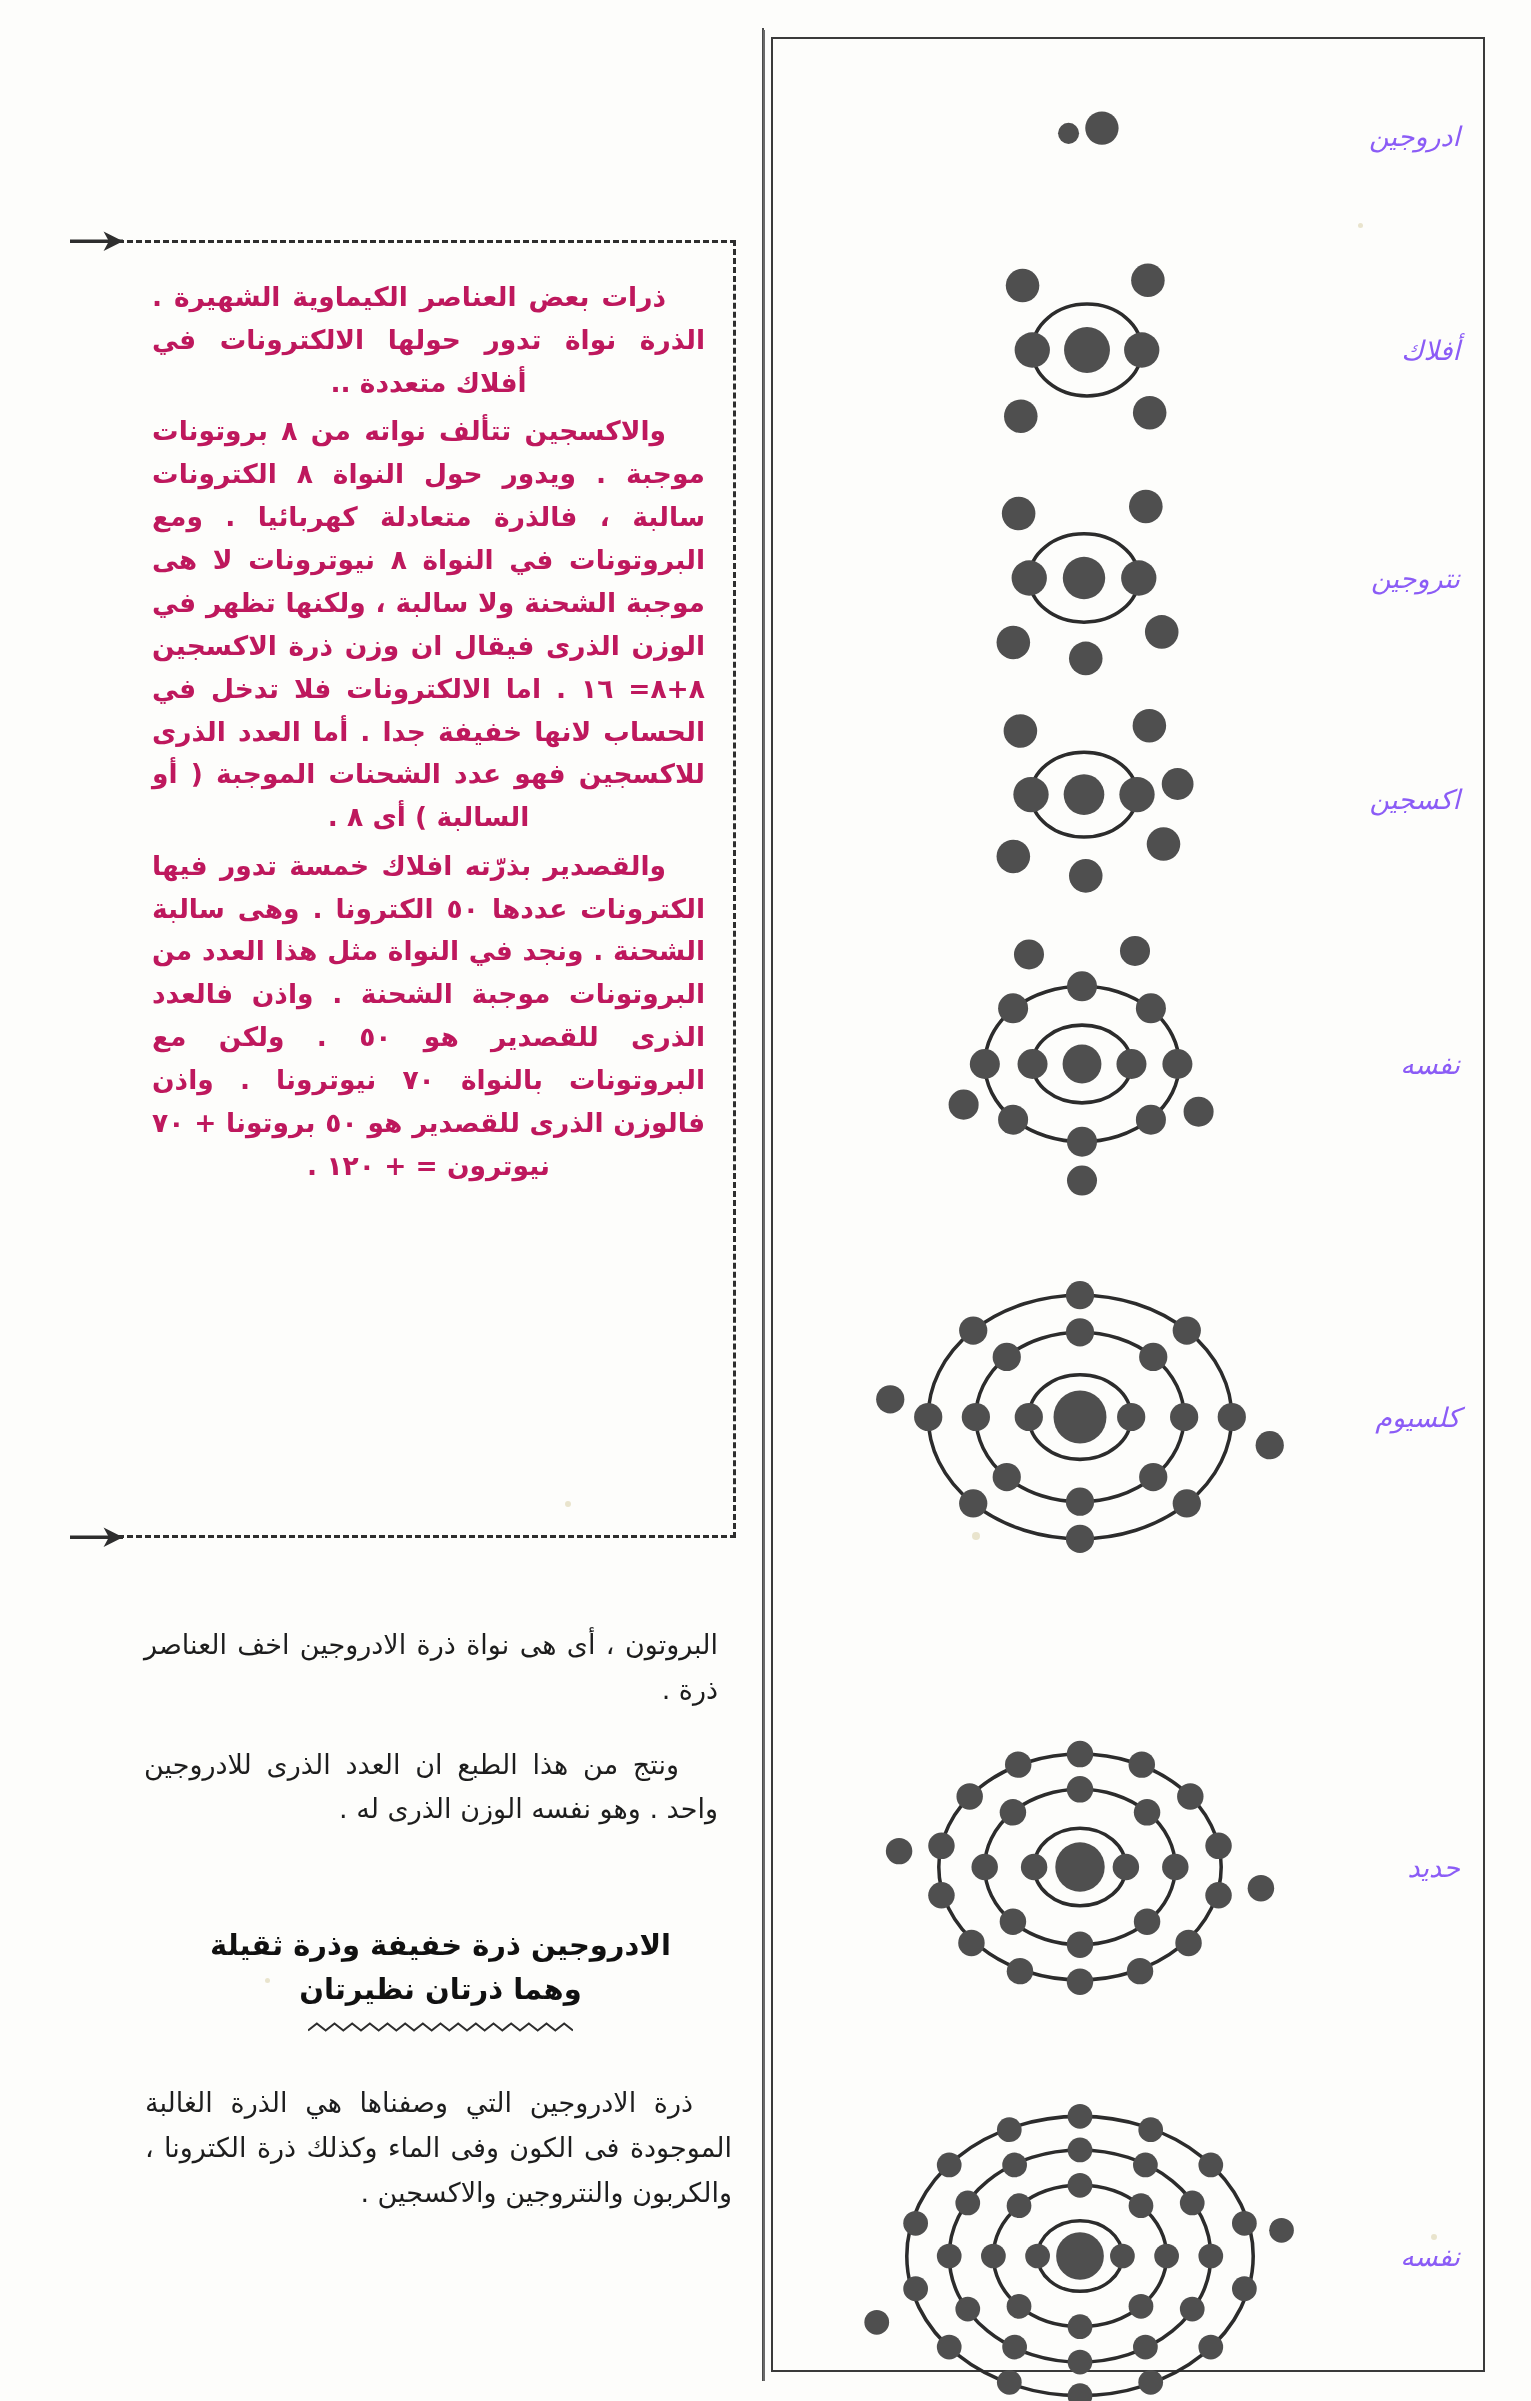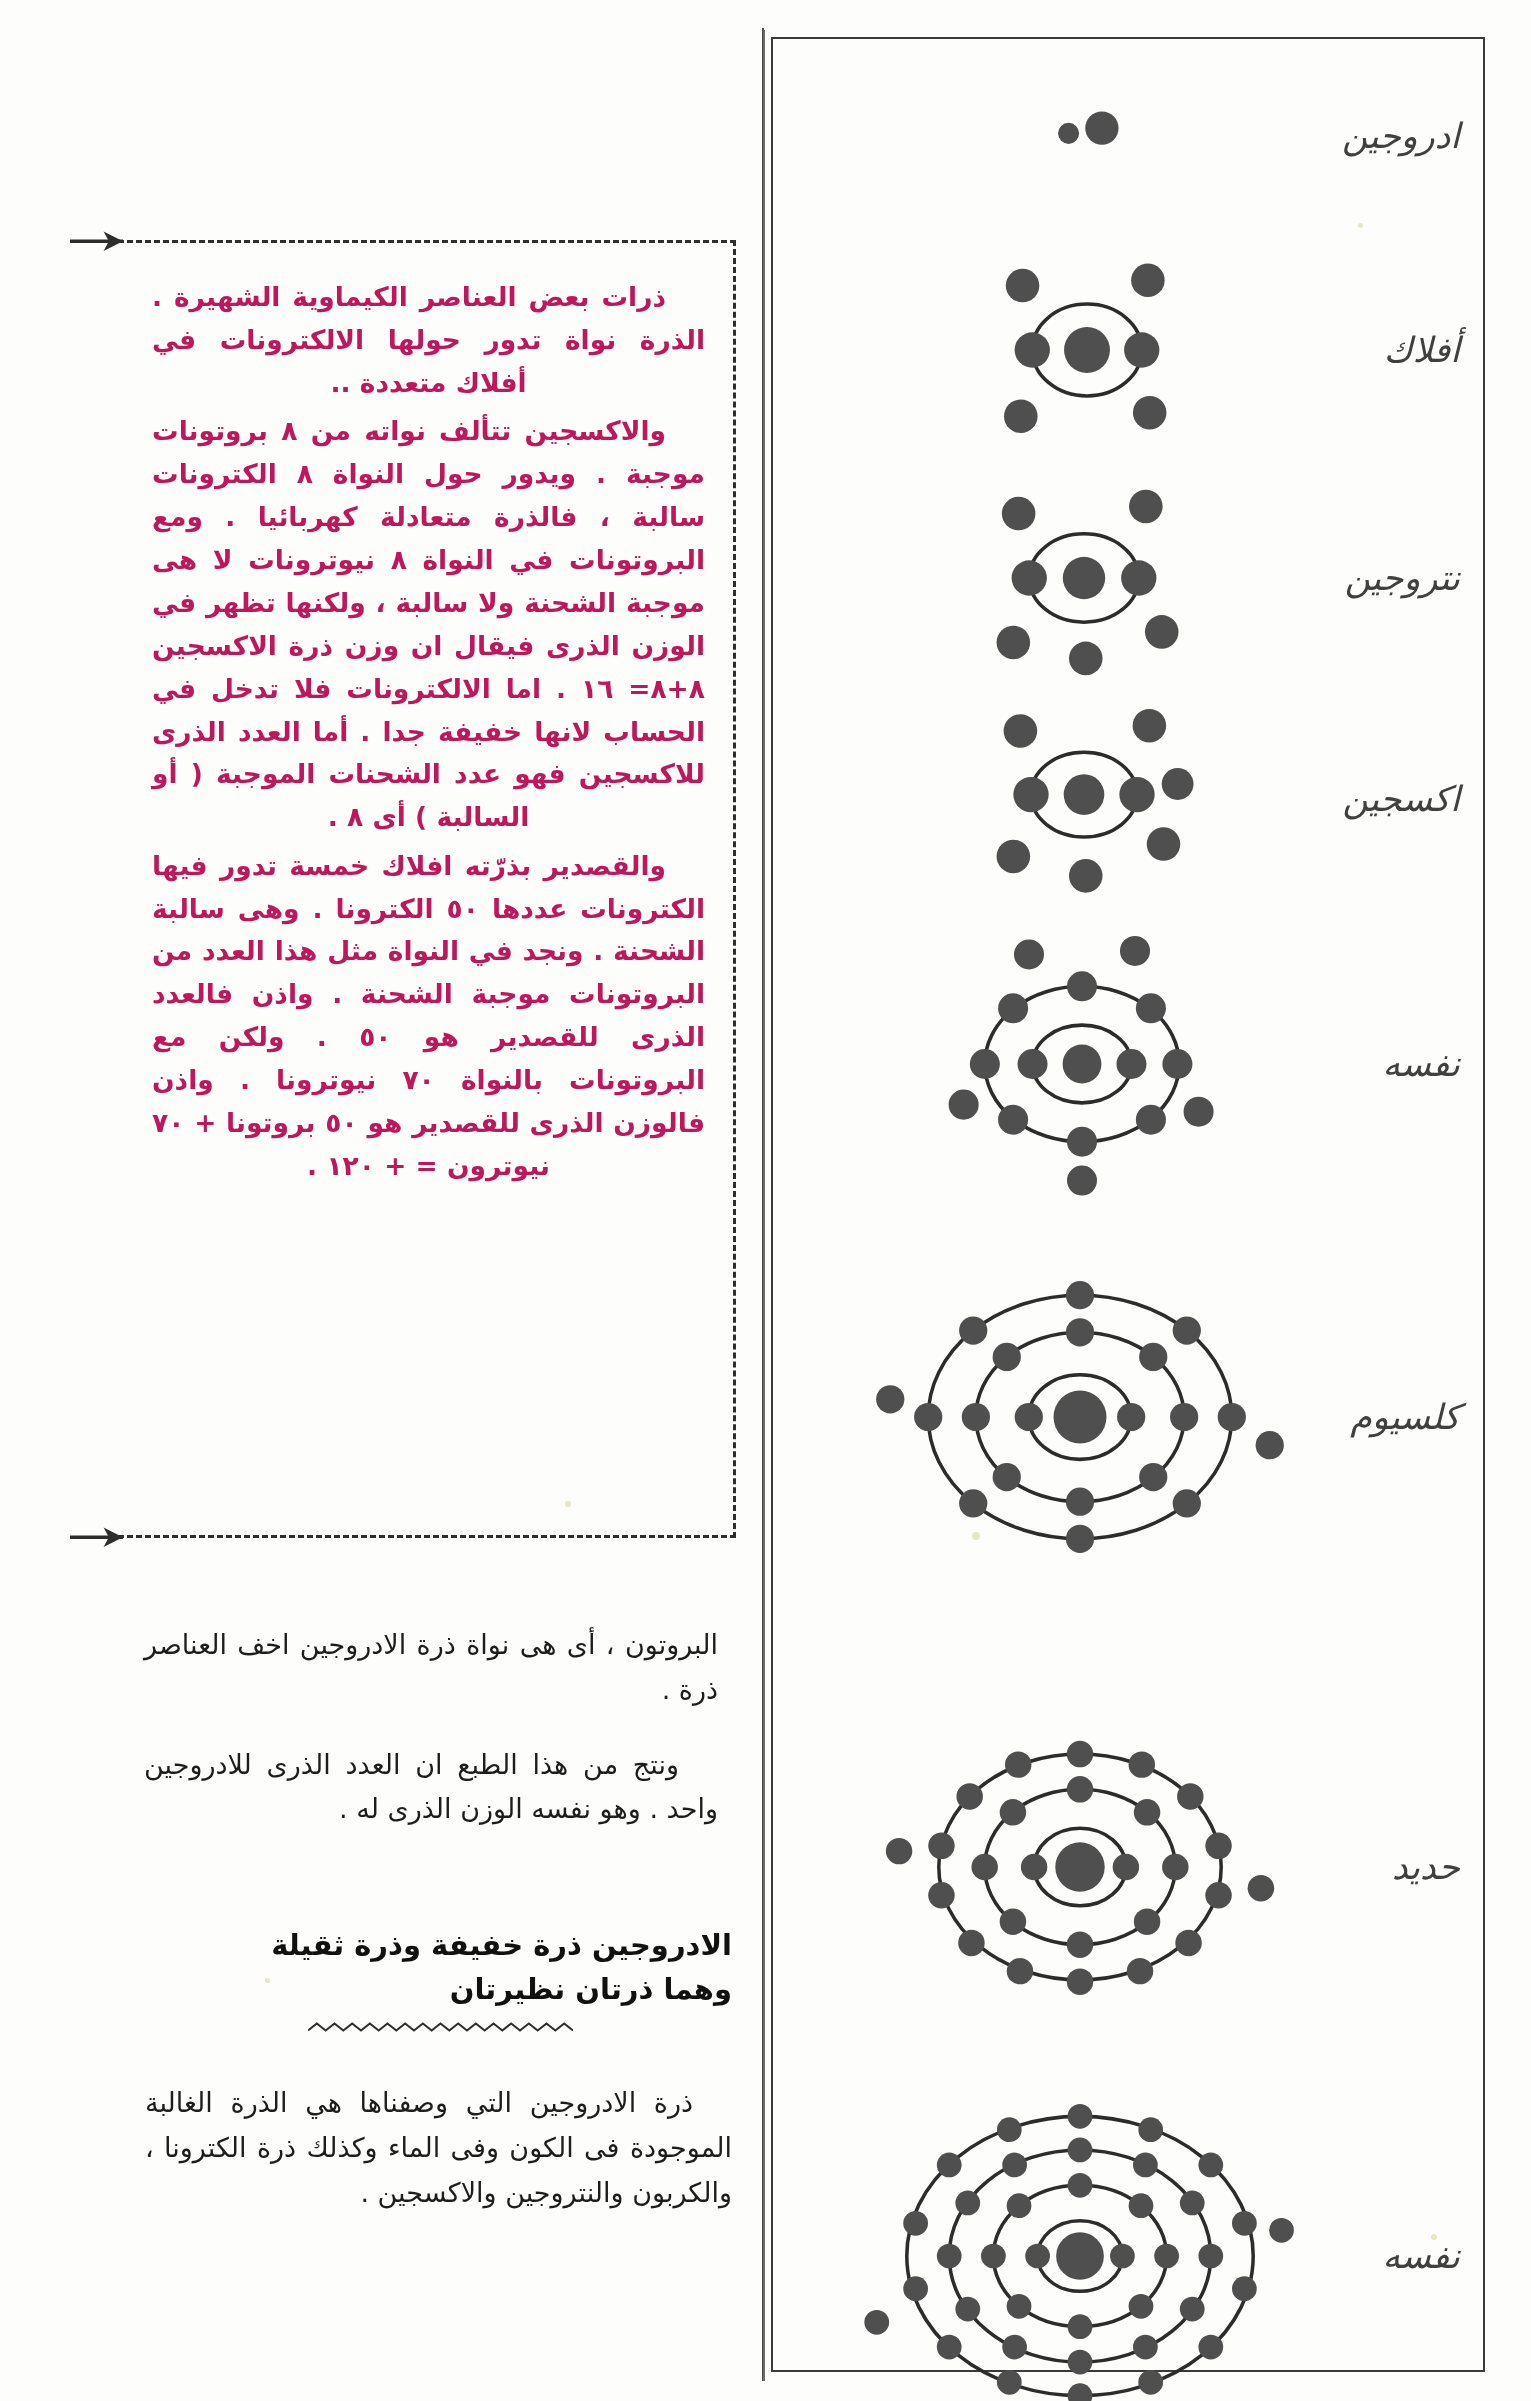--- a/index.html
+++ b/index.html
@@ -53,23 +53,23 @@
     position: absolute;
     left: 0;
     width: 100%;
     height: 0;
   }
   .atom-label {
     position: absolute;
     right: 23px;
     transform: translateY(-50%);
     font-family: "DejaVu Sans", "Liberation Sans", sans-serif;
-    font-size: 35px;
+    font-size: 27px;
     letter-spacing: 2.6px;
-    color: #404040;
+    color: #8b5cf6;
     white-space: nowrap;
     font-style: italic;
   }
   .atom-art {
     position: absolute;
     transform: translate(-50%, -50%);
   }
   .atom-art svg { display: block; }
 
   
@@ -120,21 +120,21 @@
     font-size: 27px;
     line-height: 1.66;
     color: #1d1d1d;
   }
   .lower-col .para { font-weight: 400; }
 
   .section-heading {
     position: absolute;
     right: 795px;
     width: 592px;
-    text-align: right;
+    text-align: center;
     direction: rtl;
     font-size: 29px;
     font-weight: 700;
     line-height: 1.5;
     color: #111;
   }
   .squiggle {
     display: block;
     margin: 8.8px auto 0 auto;
     width: 265px;

